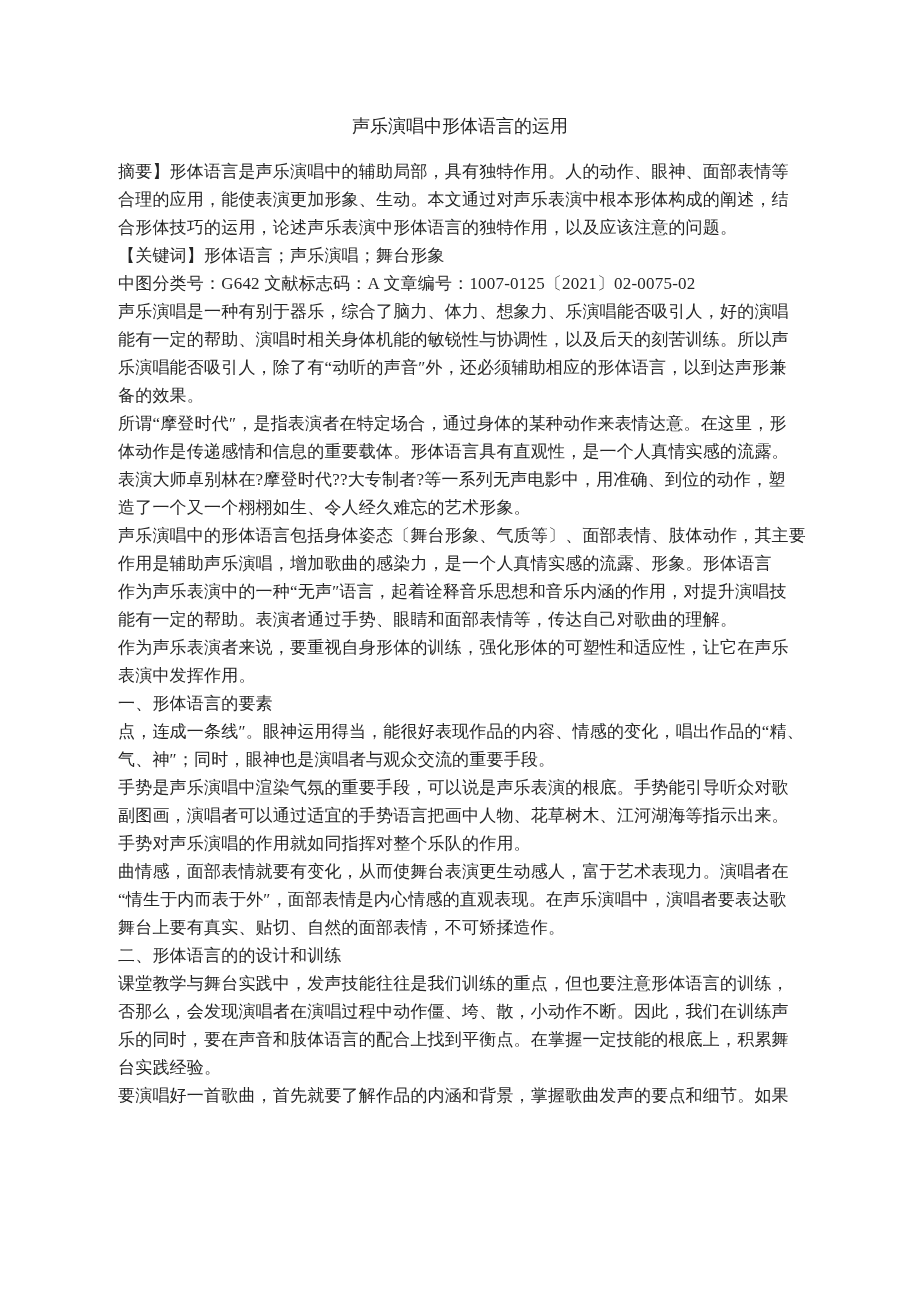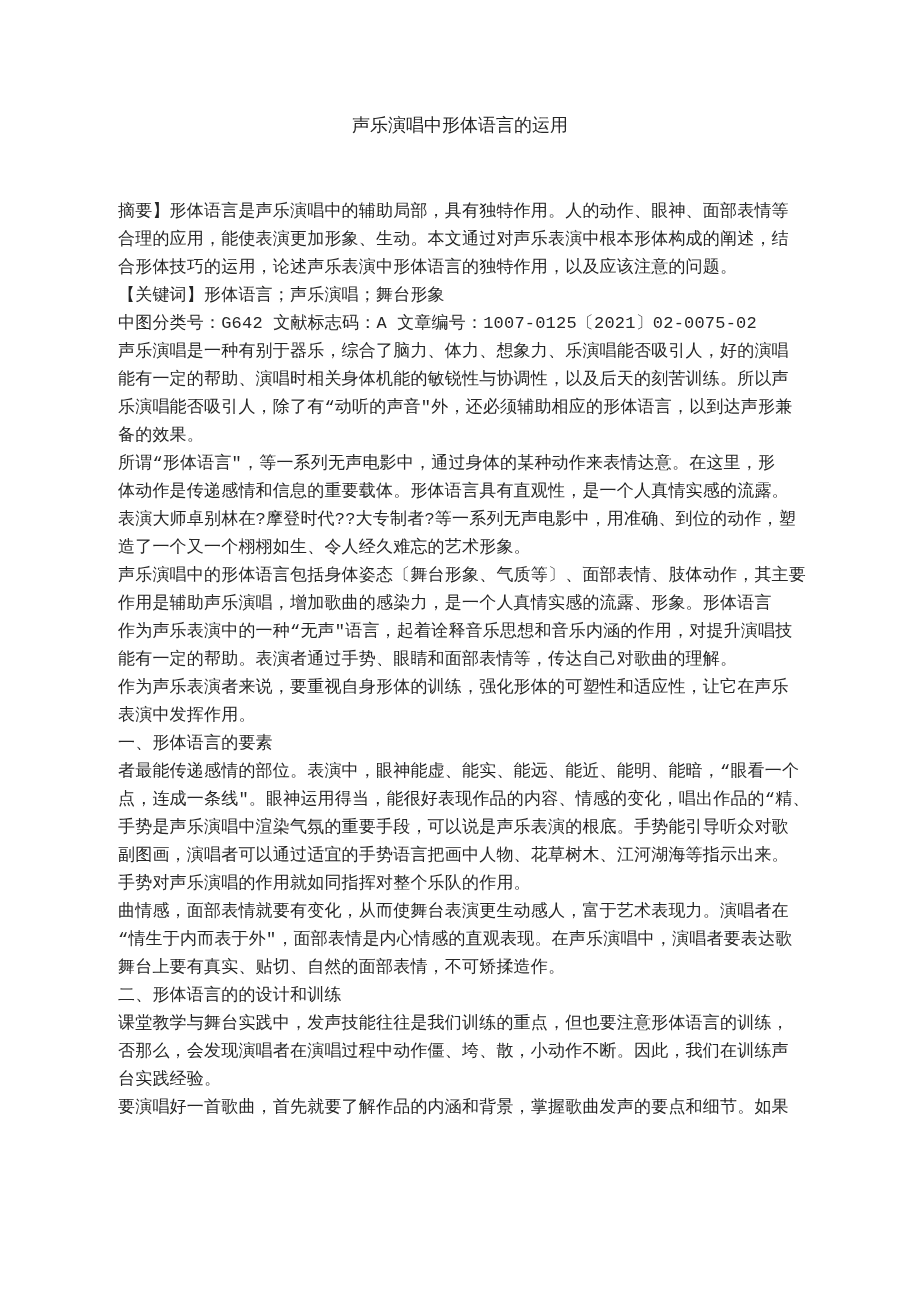--- a/index.html
+++ b/index.html
@@ -6,39 +6,38 @@
     margin: 0;
     padding: 0;
     background: #ffffff;
   }
   .page {
     position: relative;
     width: 920px;
     height: 1302px;
     background: #ffffff;
     overflow: hidden;
-    font-family: Liberation Mono, monospace;
+    font-family: Liberation Serif, serif;
     color: #262626;
   }
   .doc-title {
     position: absolute;
     top: 112px;
     left: 0;
     width: 920px;
     text-align: center;
     font-size: 18px;
     line-height: 28px;
     white-space: nowrap;
   }
   .doc-body {
     position: absolute;
     top: 158px;
     left: 118px;
     width: 690px;
-    margin-top: 40px;
   }
   .line {
     font-size: 17px;
     line-height: 28px;
     height: 28px;
     white-space: nowrap;
     letter-spacing: 0.2px;
   }
 </style>
 </head>
@@ -51,39 +50,40 @@
   <div class="doc-body">
     <div class="line">摘要】形体语言是声乐演唱中的辅助局部，具有独特作用。人的动作、眼神、面部表情等</div>
     <div class="line">合理的应用，能使表演更加形象、生动。本文通过对声乐表演中根本形体构成的阐述，结</div>
     <div class="line">合形体技巧的运用，论述声乐表演中形体语言的独特作用，以及应该注意的问题。</div>
     <div class="line">【关键词】形体语言；声乐演唱；舞台形象</div>
     <div class="line">中图分类号：G642 文献标志码：A 文章编号：1007-0125〔2021〕02-0075-02</div>
     <div class="line">声乐演唱是一种有别于器乐，综合了脑力、体力、想象力、乐演唱能否吸引人，好的演唱</div>
     <div class="line">能有一定的帮助、演唱时相关身体机能的敏锐性与协调性，以及后天的刻苦训练。所以声</div>
     <div class="line">乐演唱能否吸引人，除了有“动听的声音″外，还必须辅助相应的形体语言，以到达声形兼</div>
     <div class="line">备的效果。</div>
-    <div class="line">所谓“形体语言″，等一系列无声电影中，通过身体的某种动作来表情达意。在这里，形</div>
+    <div class="line">所谓“摩登时代″，是指表演者在特定场合，通过身体的某种动作来表情达意。在这里，形</div>
     <div class="line">体动作是传递感情和信息的重要载体。形体语言具有直观性，是一个人真情实感的流露。</div>
     <div class="line">表演大师卓别林在?摩登时代??大专制者?等一系列无声电影中，用准确、到位的动作，塑</div>
     <div class="line">造了一个又一个栩栩如生、令人经久难忘的艺术形象。</div>
     <div class="line">声乐演唱中的形体语言包括身体姿态〔舞台形象、气质等〕、面部表情、肢体动作，其主要</div>
     <div class="line">作用是辅助声乐演唱，增加歌曲的感染力，是一个人真情实感的流露、形象。形体语言</div>
     <div class="line">作为声乐表演中的一种“无声″语言，起着诠释音乐思想和音乐内涵的作用，对提升演唱技</div>
     <div class="line">能有一定的帮助。表演者通过手势、眼睛和面部表情等，传达自己对歌曲的理解。</div>
     <div class="line">作为声乐表演者来说，要重视自身形体的训练，强化形体的可塑性和适应性，让它在声乐</div>
     <div class="line">表演中发挥作用。</div>
     <div class="line">一、形体语言的要素</div>
-    <div class="line">者最能传递感情的部位。表演中，眼神能虚、能实、能远、能近、能明、能暗，“眼看一个</div>
     <div class="line">点，连成一条线″。眼神运用得当，能很好表现作品的内容、情感的变化，唱出作品的“精、</div>
+    <div class="line">气、神″；同时，眼神也是演唱者与观众交流的重要手段。</div>
     <div class="line">手势是声乐演唱中渲染气氛的重要手段，可以说是声乐表演的根底。手势能引导听众对歌</div>
     <div class="line">副图画，演唱者可以通过适宜的手势语言把画中人物、花草树木、江河湖海等指示出来。</div>
     <div class="line">手势对声乐演唱的作用就如同指挥对整个乐队的作用。</div>
     <div class="line">曲情感，面部表情就要有变化，从而使舞台表演更生动感人，富于艺术表现力。演唱者在</div>
     <div class="line">“情生于内而表于外″，面部表情是内心情感的直观表现。在声乐演唱中，演唱者要表达歌</div>
     <div class="line">舞台上要有真实、贴切、自然的面部表情，不可矫揉造作。</div>
     <div class="line">二、形体语言的的设计和训练</div>
     <div class="line">课堂教学与舞台实践中，发声技能往往是我们训练的重点，但也要注意形体语言的训练，</div>
     <div class="line">否那么，会发现演唱者在演唱过程中动作僵、垮、散，小动作不断。因此，我们在训练声</div>
+    <div class="line">乐的同时，要在声音和肢体语言的配合上找到平衡点。在掌握一定技能的根底上，积累舞</div>
     <div class="line">台实践经验。</div>
     <div class="line">要演唱好一首歌曲，首先就要了解作品的内涵和背景，掌握歌曲发声的要点和细节。如果</div>
   </div>
 
 </div>
 
 </body></html>

